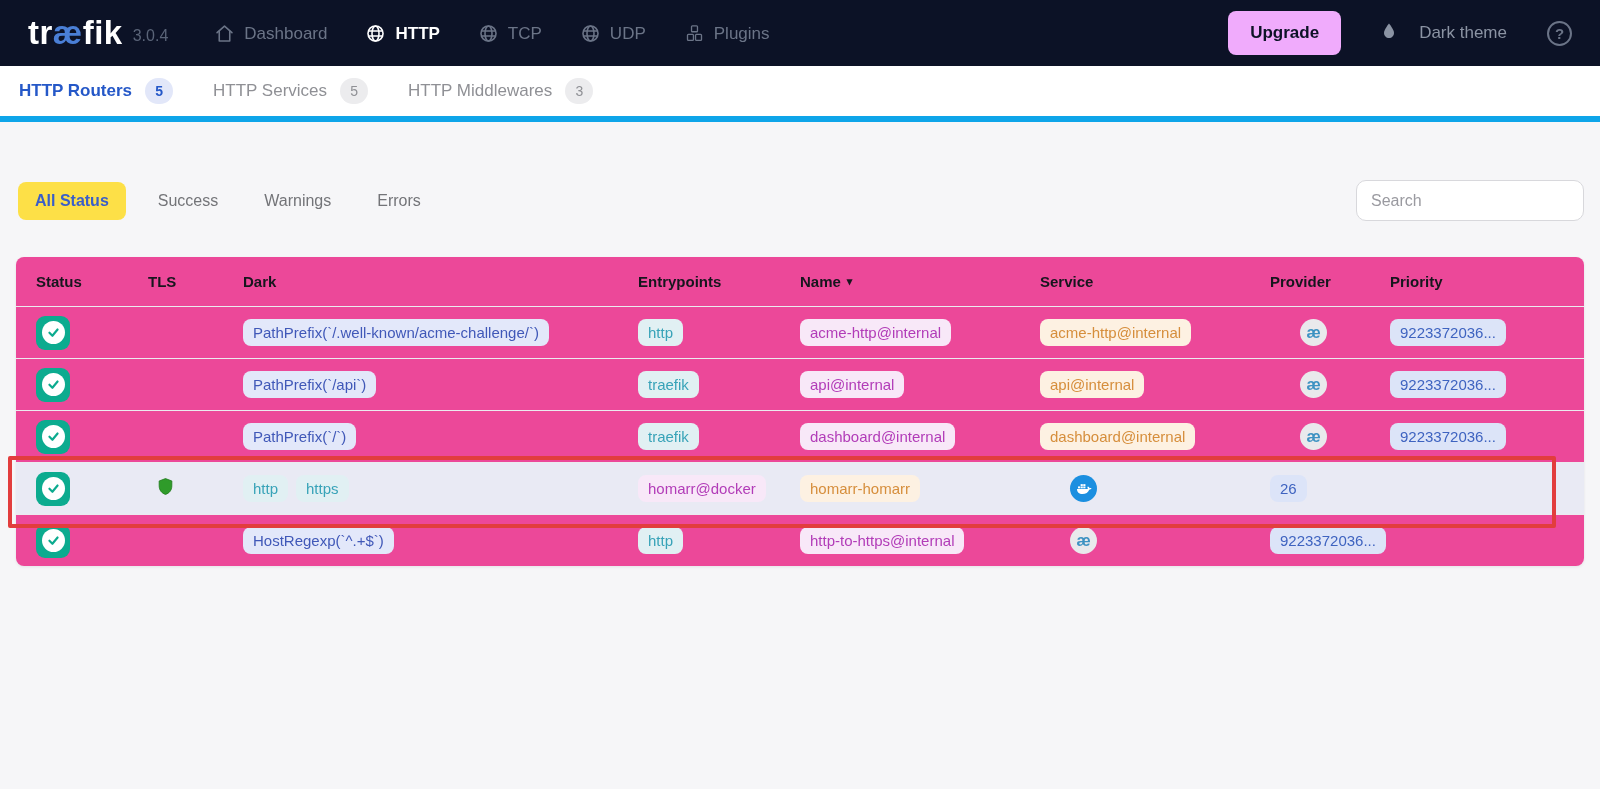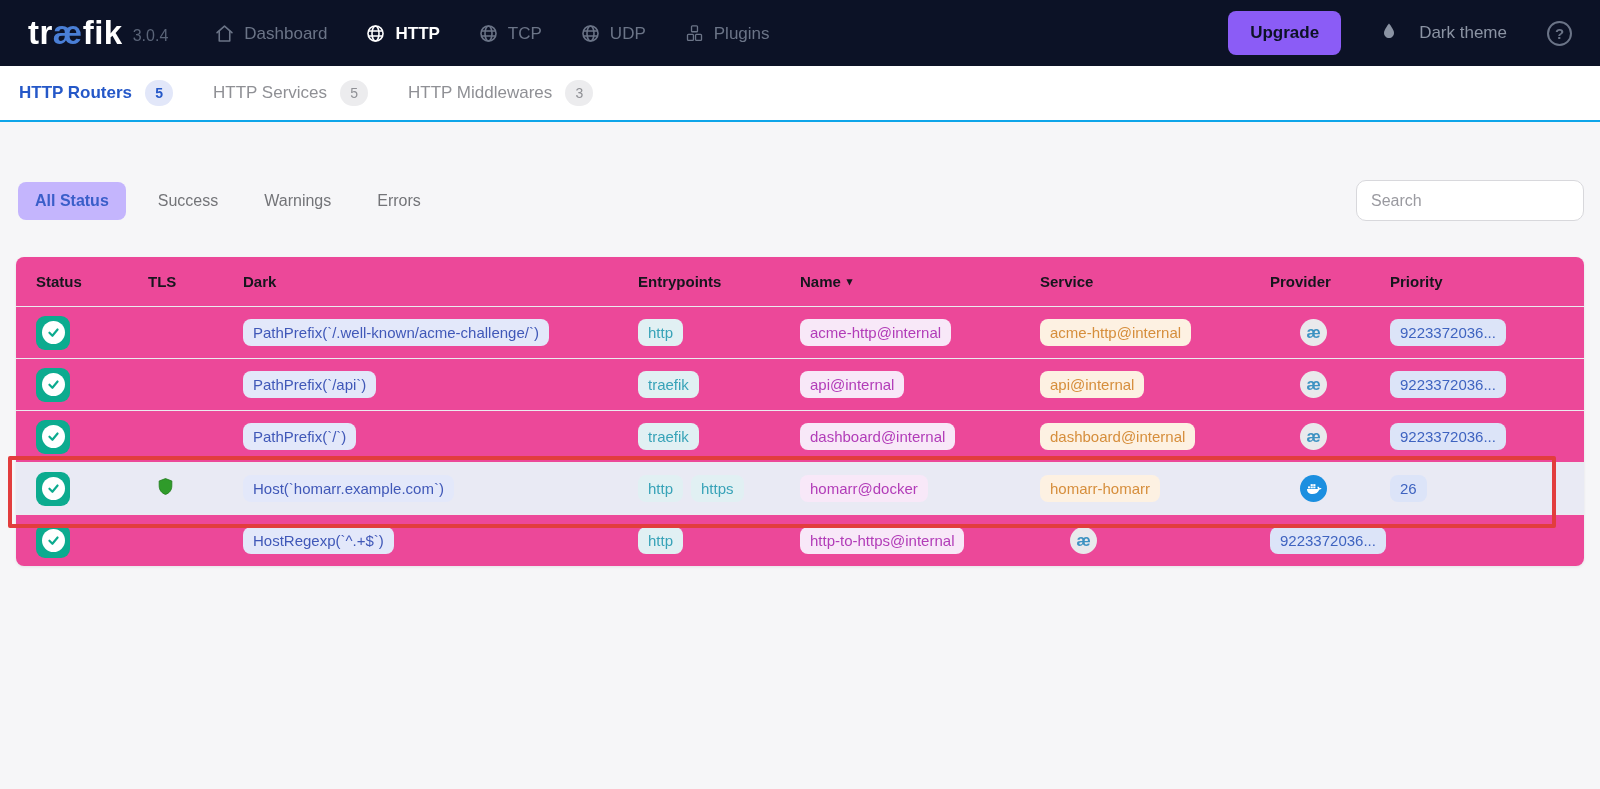--- a/index.html
+++ b/index.html
@@ -9,41 +9,41 @@
   
   .navbar { height:66px; background:#0c1226; display:flex; align-items:center; padding:0 28px; }
   .logo { font-size:33px; font-weight:700; color:#ffffff; letter-spacing:.5px;text-align:center; }
   .logo .ae { color:#4a7fd6; }
   .version { color:#5a6478; font-size:16px; margin-left:10px; margin-top:6px; }
   .nav-items { display:flex; align-items:center; gap:38px; margin-left:46px; }
   .nav-item { display:flex; align-items:flex-end; gap:9px; color:#6b7487; font-size:17px; cursor:pointer; }
   .nav-item.active { color:#ffffff; font-weight:700; }
   .nav-item svg { display:block; }
   .nav-right { margin-left:auto; display:flex; align-items:center; }
-  .upgrade-btn { background:#8b5cf6; color:#0c1226; font-weight:700; font-size:17px;
+  .upgrade-btn { background:#f0abfc; color:#0c1226; font-weight:700; font-size:17px;
     border:none; border-radius:8px; padding:12px 22px; cursor:pointer; font-family:inherit; }
   .theme-toggle { display:flex; align-items:center; gap:20px; color:#8b93a3; font-size:17px;
     margin-left:38px; cursor:pointer; }
   .help-btn { width:25px; height:25px; border-radius:50%; border:2px solid #6b7487; color:#6b7487;
     display:flex; align-items:center; justify-content:center; font-size:15px; font-weight:700;
     margin-left:40px; cursor:pointer; background:transparent; }
 
   
-  .tabbar { height:56px; background:#ffffff; border-bottom:2px solid #0ea5e9;
+  .tabbar { height:56px; background:#ffffff; border-bottom:6px solid #0ea5e9;
     display:flex; align-items:center; padding-left:19px; gap:40px; }
   .tab { display:flex; align-items:center; gap:13px; font-size:17px; color:#8f9095; cursor:pointer; }
   .tab.active { color:#2558c8; font-weight:700; }
   .tab-badge { min-width:28px; height:26px; padding:0 8px; border-radius:13px; background:#ececee;
     color:#8f9095; font-size:14px; display:inline-flex; align-items:center; justify-content:center; }
   .tab.active .tab-badge { background:#e2e7f9; color:#2558c8; }
 
   
   .filters-row { margin:58px 16px 0 18px; display:flex; align-items:center; height:41px; }
   .filter { color:#737478; font-size:16px; padding:10px 14px; border-radius:8px; cursor:pointer; margin-right:18px; }
-  .filter.active { background:#c4b5fd; color:#3a5ec9; font-weight:700; padding:10px 17px; }
+  .filter.active { background:#fde047; color:#3a5ec9; font-weight:700; padding:10px 17px; }
   .searchbox { margin-left:auto; width:228px; height:41px; background:#ffffff; border:1px solid #d8d8dc;
     border-radius:10px; display:flex; align-items:center; padding:0 12px 0 14px;gap:44px; }
   .searchbox input { flex:1; border:none; outline:none; font-size:16px; color:#444;
     font-family:inherit; background:transparent; }
   .searchbox input::placeholder { color:#9a9aa0; }
   .searchbox svg { color:#6e6f75; flex:0 0 auto; }
 
   
   .card { margin:36px 16px 0; background:#ec4899; border-radius:8px;
     box-shadow:0 1px 3px rgba(20,20,40,.08); overflow:hidden; }
@@ -274,21 +274,20 @@
                 <path d="M4.5 12.5 L10 18 L19.5 6.5"></path>
               </svg>
             </span>
           </span>
         </div>
         <div><span class="tls-shield">
             <svg width="19" height="23" viewBox="0 0 24 24">
               <path fill="#2f9b2a" stroke="#1e7a1a" stroke-width="1" d="M12 2 L20 5 V11 C20 16.8 16.6 20.6 12 22 C7.4 20.6 4 16.8 4 11 V5 Z"></path>
             </svg>
           </span></div>
-        <div><span class="pill rule">Host(`homarr.example.com`)</span></div>
         <div><span class="pill entry">http</span><span class="pill entry">https</span></div>
         <div><span class="pill name">homarr@docker</span></div>
         <div><span class="pill service">homarr-homarr</span></div>
         <div class="provider-cell">
           <span class="prov-icon docker">
             <svg width="18" height="18" viewBox="0 0 24 24" fill="#ffffff">
               <rect x="4" y="8.6" width="2.9" height="2.5"></rect>
               <rect x="7.5" y="8.6" width="2.9" height="2.5"></rect>
               <rect x="11" y="8.6" width="2.9" height="2.5"></rect>
               <rect x="7.5" y="5.5" width="2.9" height="2.5"></rect>

